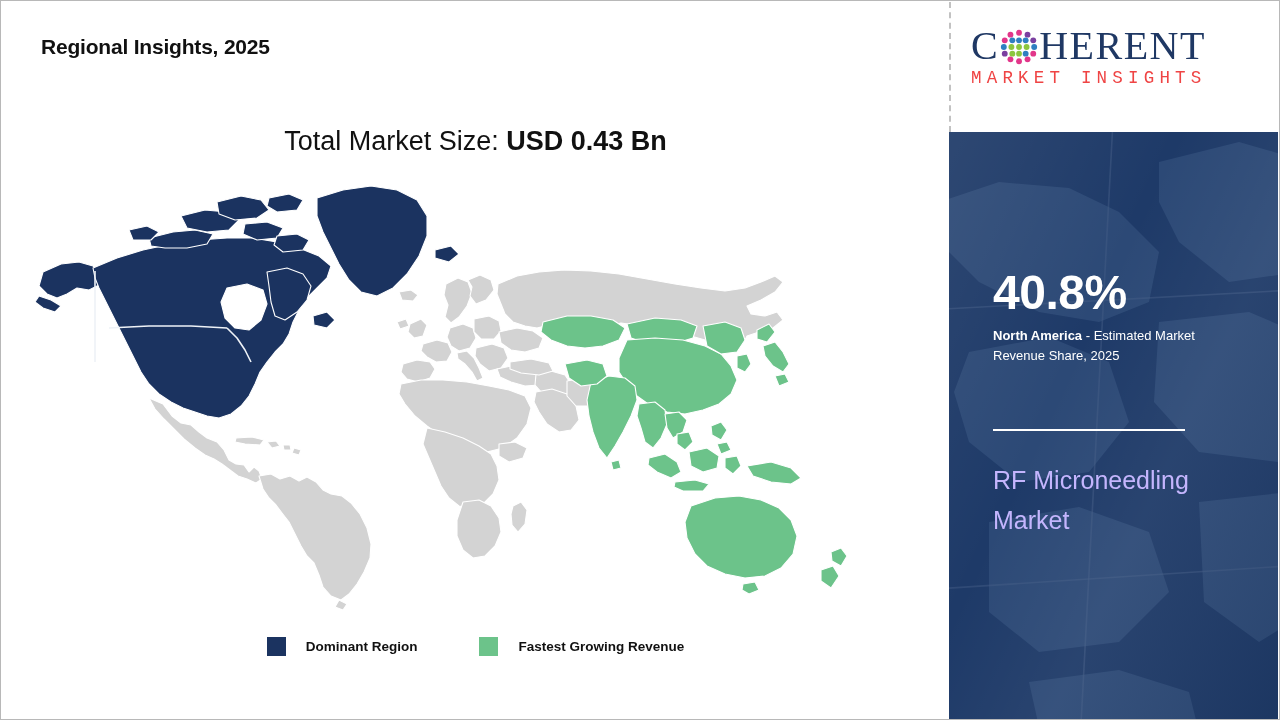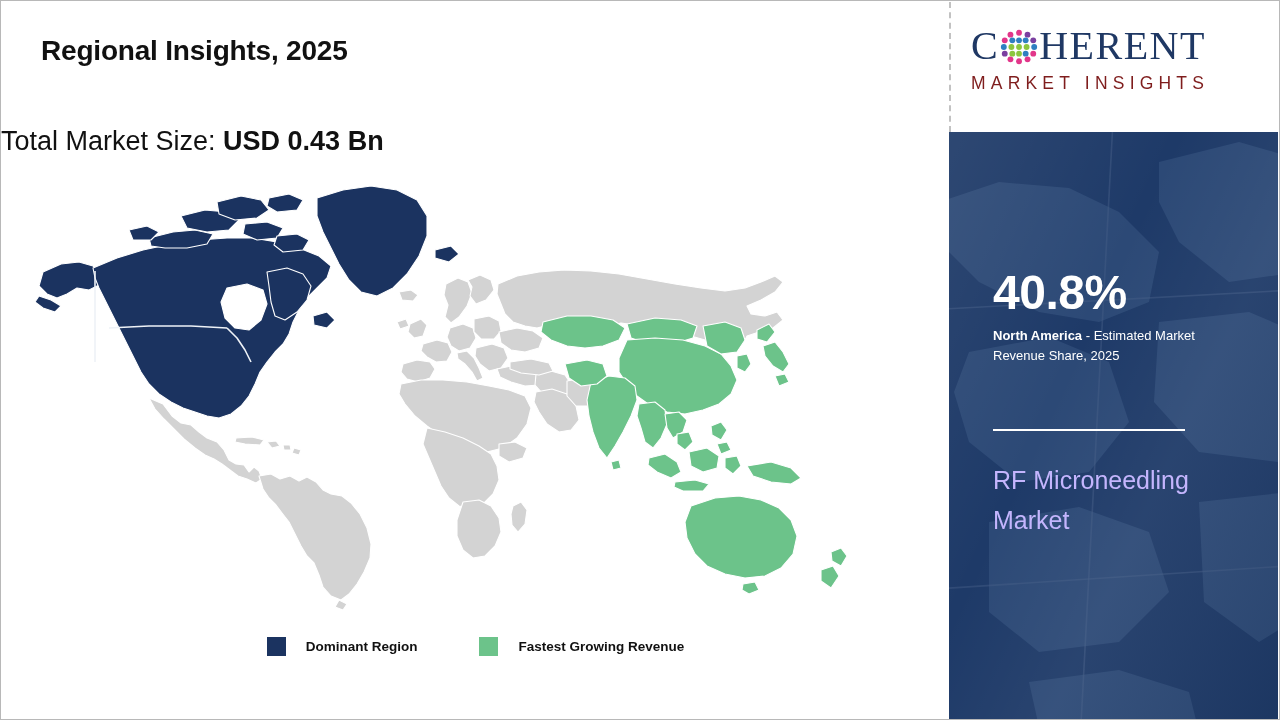--- a/index.html
+++ b/index.html
@@ -25,32 +25,33 @@
     position: absolute;
     left: 0; top: 0;
     width: 949px;
     height: 718px;
   }
 
   #page-title {
     position: absolute;
     left: 40px;
     top: 34px;
-    font-size: 28px;
+    font-size: 21px;
     font-weight: bold;
     color: #111111;
     letter-spacing: -0.2px;
     white-space: nowrap;
   }
 
   #market-size-line {
     position: absolute;
     left: 0;
     top: 125px;
     width: 949px;
+    text-align: center;
     font-size: 27px;
     color: #111111;
     white-space: nowrap;
   }
   #market-size-line .light { font-weight: normal; }
   #market-size-line .bold  { font-weight: bold; }
 
   
   #map-wrap {
     position: absolute;
@@ -143,25 +144,24 @@
   #logo-word .pre, #logo-word .post { display: block; }
   #logo-omark {
     display: inline-block;
     width: 38px;
     height: 38px;
     margin: 0 1px;
     position: relative;
     top: 1px;
   }
   #logo-sub {
-    font-family: Liberation Sans, sans-serif;
+    font-family: Liberation Mono, monospace;
     font-size: 17.5px;
-    color: #7f1d1d;
+    color: #ef4444;
     letter-spacing: 5.2px;
-    margin-top: 5px;
     white-space: nowrap;
   }
 
   
   #stat-panel {
     position: absolute;
     left: 0;
     top: 130px;
     width: 329px;
     height: 588px;

